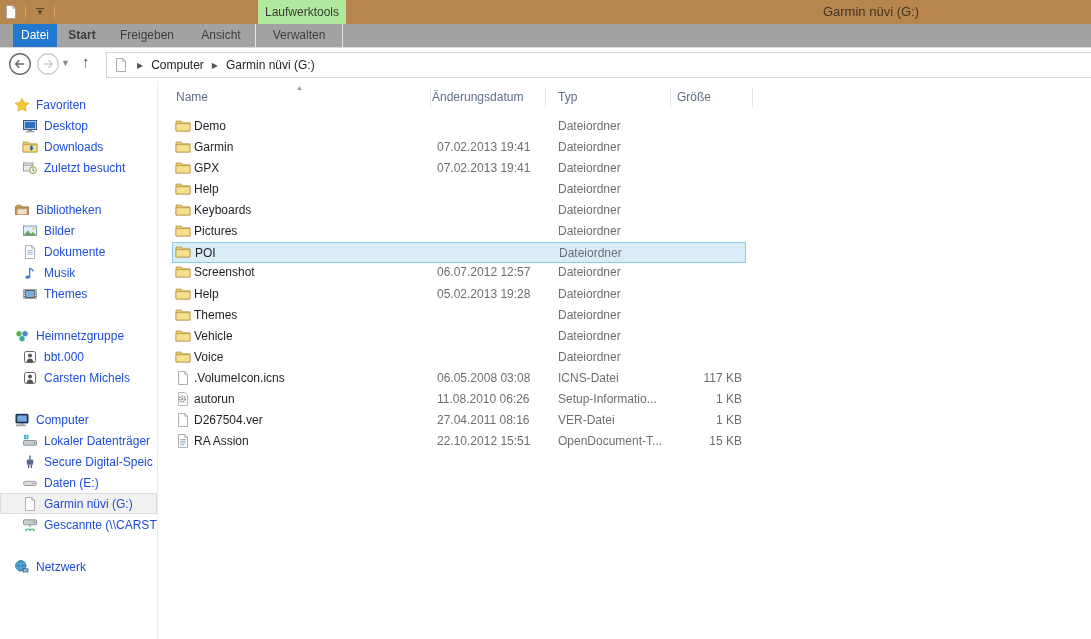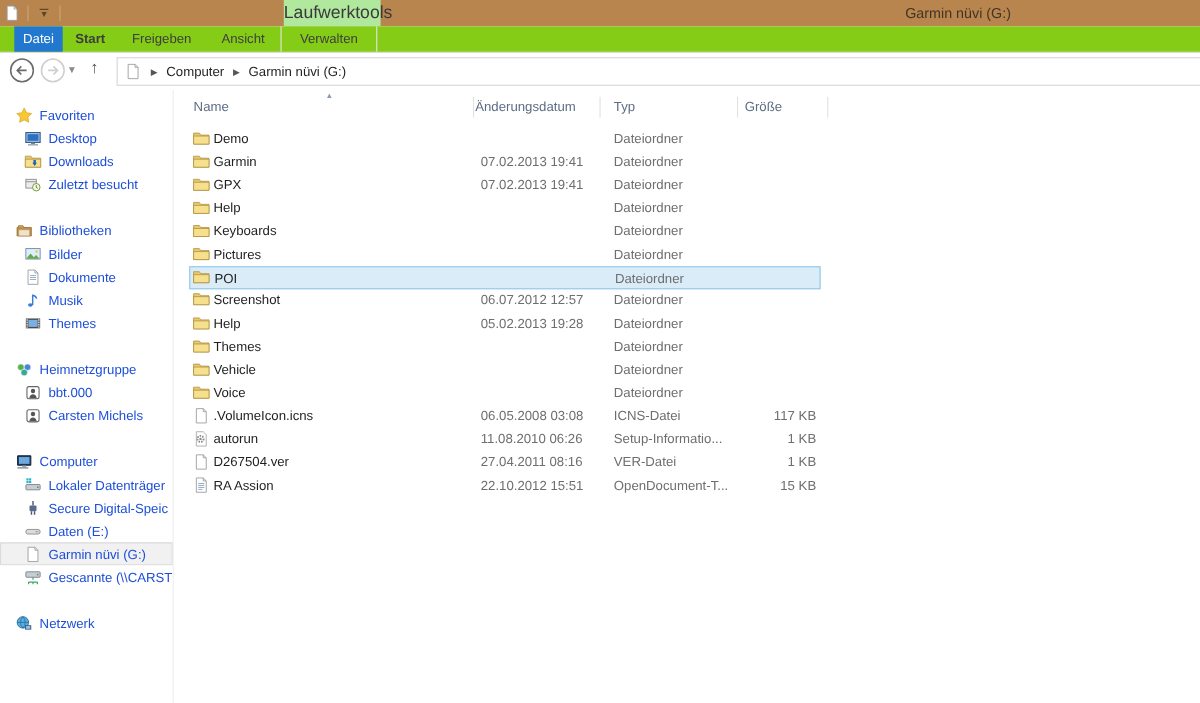--- a/index.html
+++ b/index.html
@@ -10,25 +10,25 @@
   }
   
   .titlebar{position:absolute;top:0;left:0;right:0;height:24px;background:#b8854e;}
   .qat{position:absolute;top:0;left:0;height:24px;display:flex;align-items:center;}
   .qat .winicon{margin-left:3px;width:16px;height:16px;}
   .qat .divider{width:1px;height:14px;background:#cfa677;margin:0 6px;}
   .qat-btn{width:16px;height:16px;display:flex;flex-direction:column;align-items:center;justify-content:center;color:#57board;}
   .qat-btn .bar{width:8px;height:1.5px;background:#5a4328;margin-bottom:1px;}
   .qat-btn .chev{font-size:8px;line-height:6px;color:#5a4328;}
   .ctx-tab{position:absolute;left:258px;top:0;width:88px;height:24px;background:#b0e89e;
-    color:#3a3a3a;font-size:16px;text-align:center;line-height:24px;}
+    color:#3a3a3a;font-size:12px;text-align:center;line-height:24px;}
   .win-title{position:absolute;left:716px;width:310px;top:0;height:24px;line-height:24px;
     text-align:center;font-size:13px;color:#413525;white-space:nowrap;}
   
-  .tabrow{position:absolute;top:24px;left:0;right:0;height:24px;background:#84cc16;
+  .tabrow{position:absolute;top:24px;left:0;right:0;height:24px;background:#a3a3a3;
     border-bottom:1px solid #d8d8d8;display:flex;padding-left:13px;box-sizing:border-box;}
   .tab{height:23px;line-height:23px;font-size:12px;color:#3e3e3e;text-align:center;cursor:default;}
   .tab.active{background:#2277cf;color:#fff;}
   .tab.contextual{border-left:1px solid #e4e4e4;border-right:1px solid #e4e4e4;box-sizing:border-box;}
   
   .addressrow{position:absolute;top:48px;left:0;right:0;height:34px;background:#fff;}
   .navbtn{position:absolute;top:4px;width:24px;height:24px;}
   .drop-arrow{position:absolute;left:61px;top:10px;font-size:9px;color:#8a8a8a;}
   .up-arrow{position:absolute;left:82px;top:5px;font-size:15px;color:#555;}
   .addressbox{position:absolute;left:106px;right:-2px;top:4px;height:26px;border:1px solid #d6d6d6;

